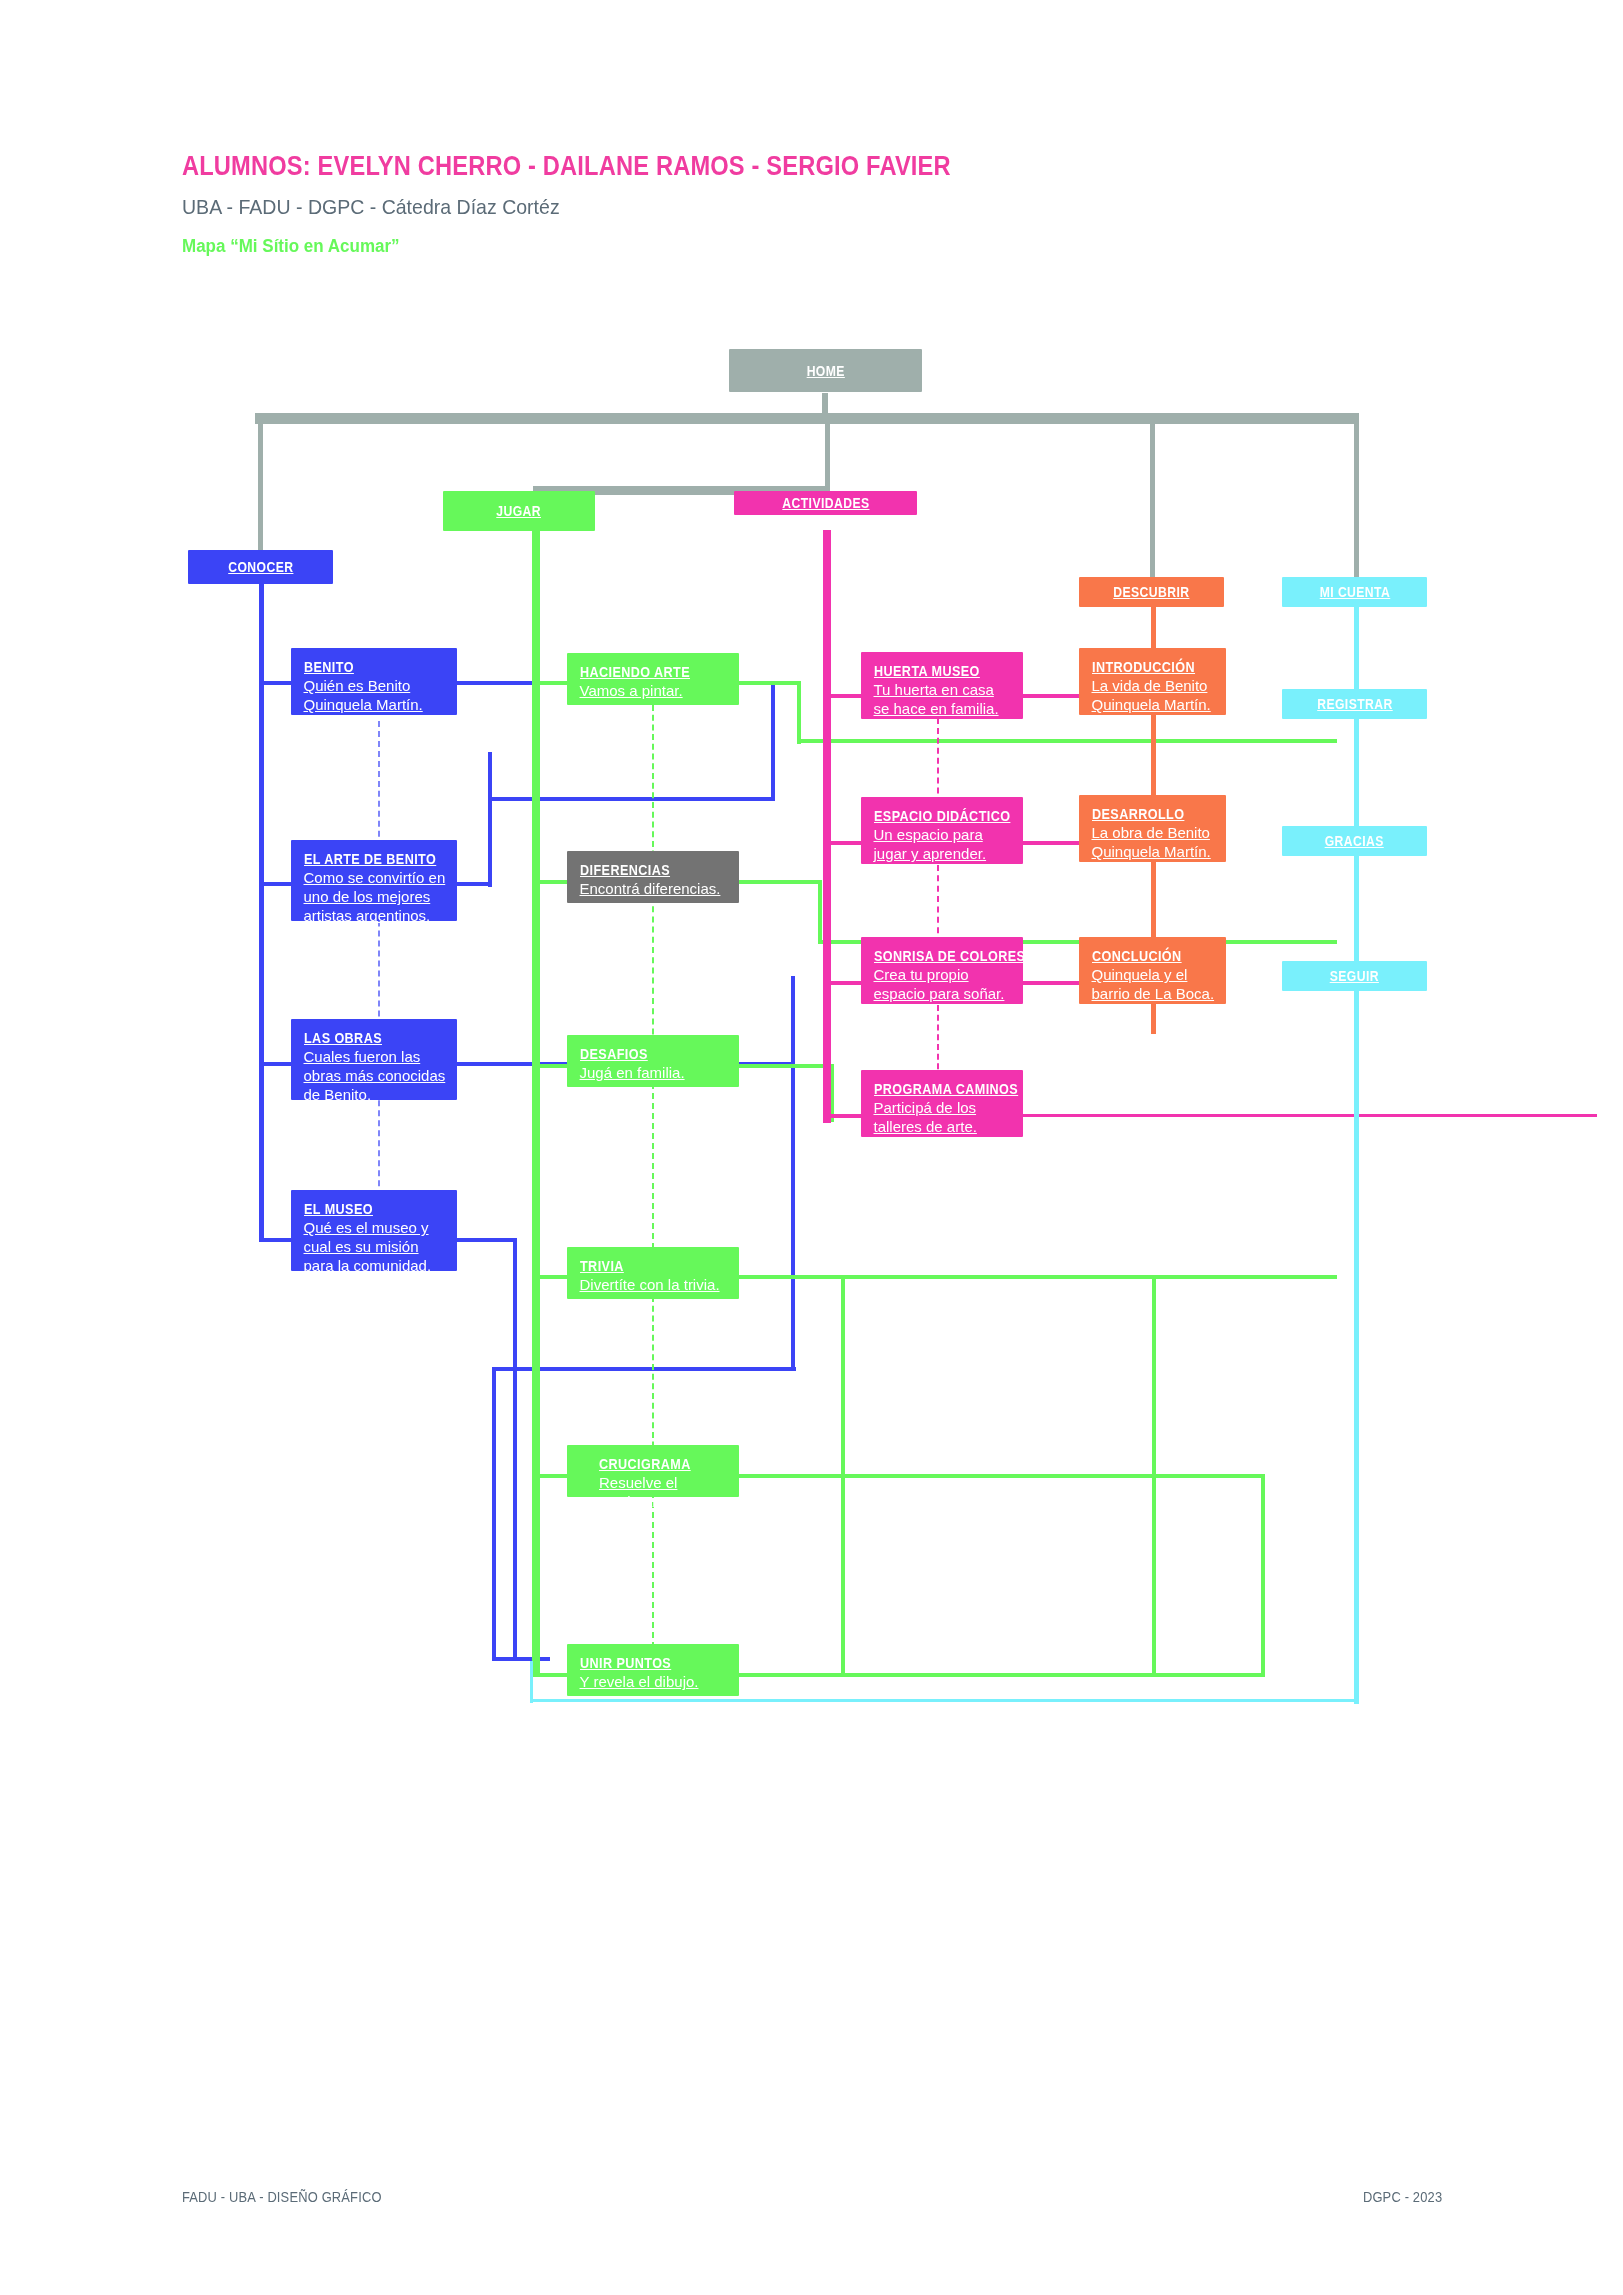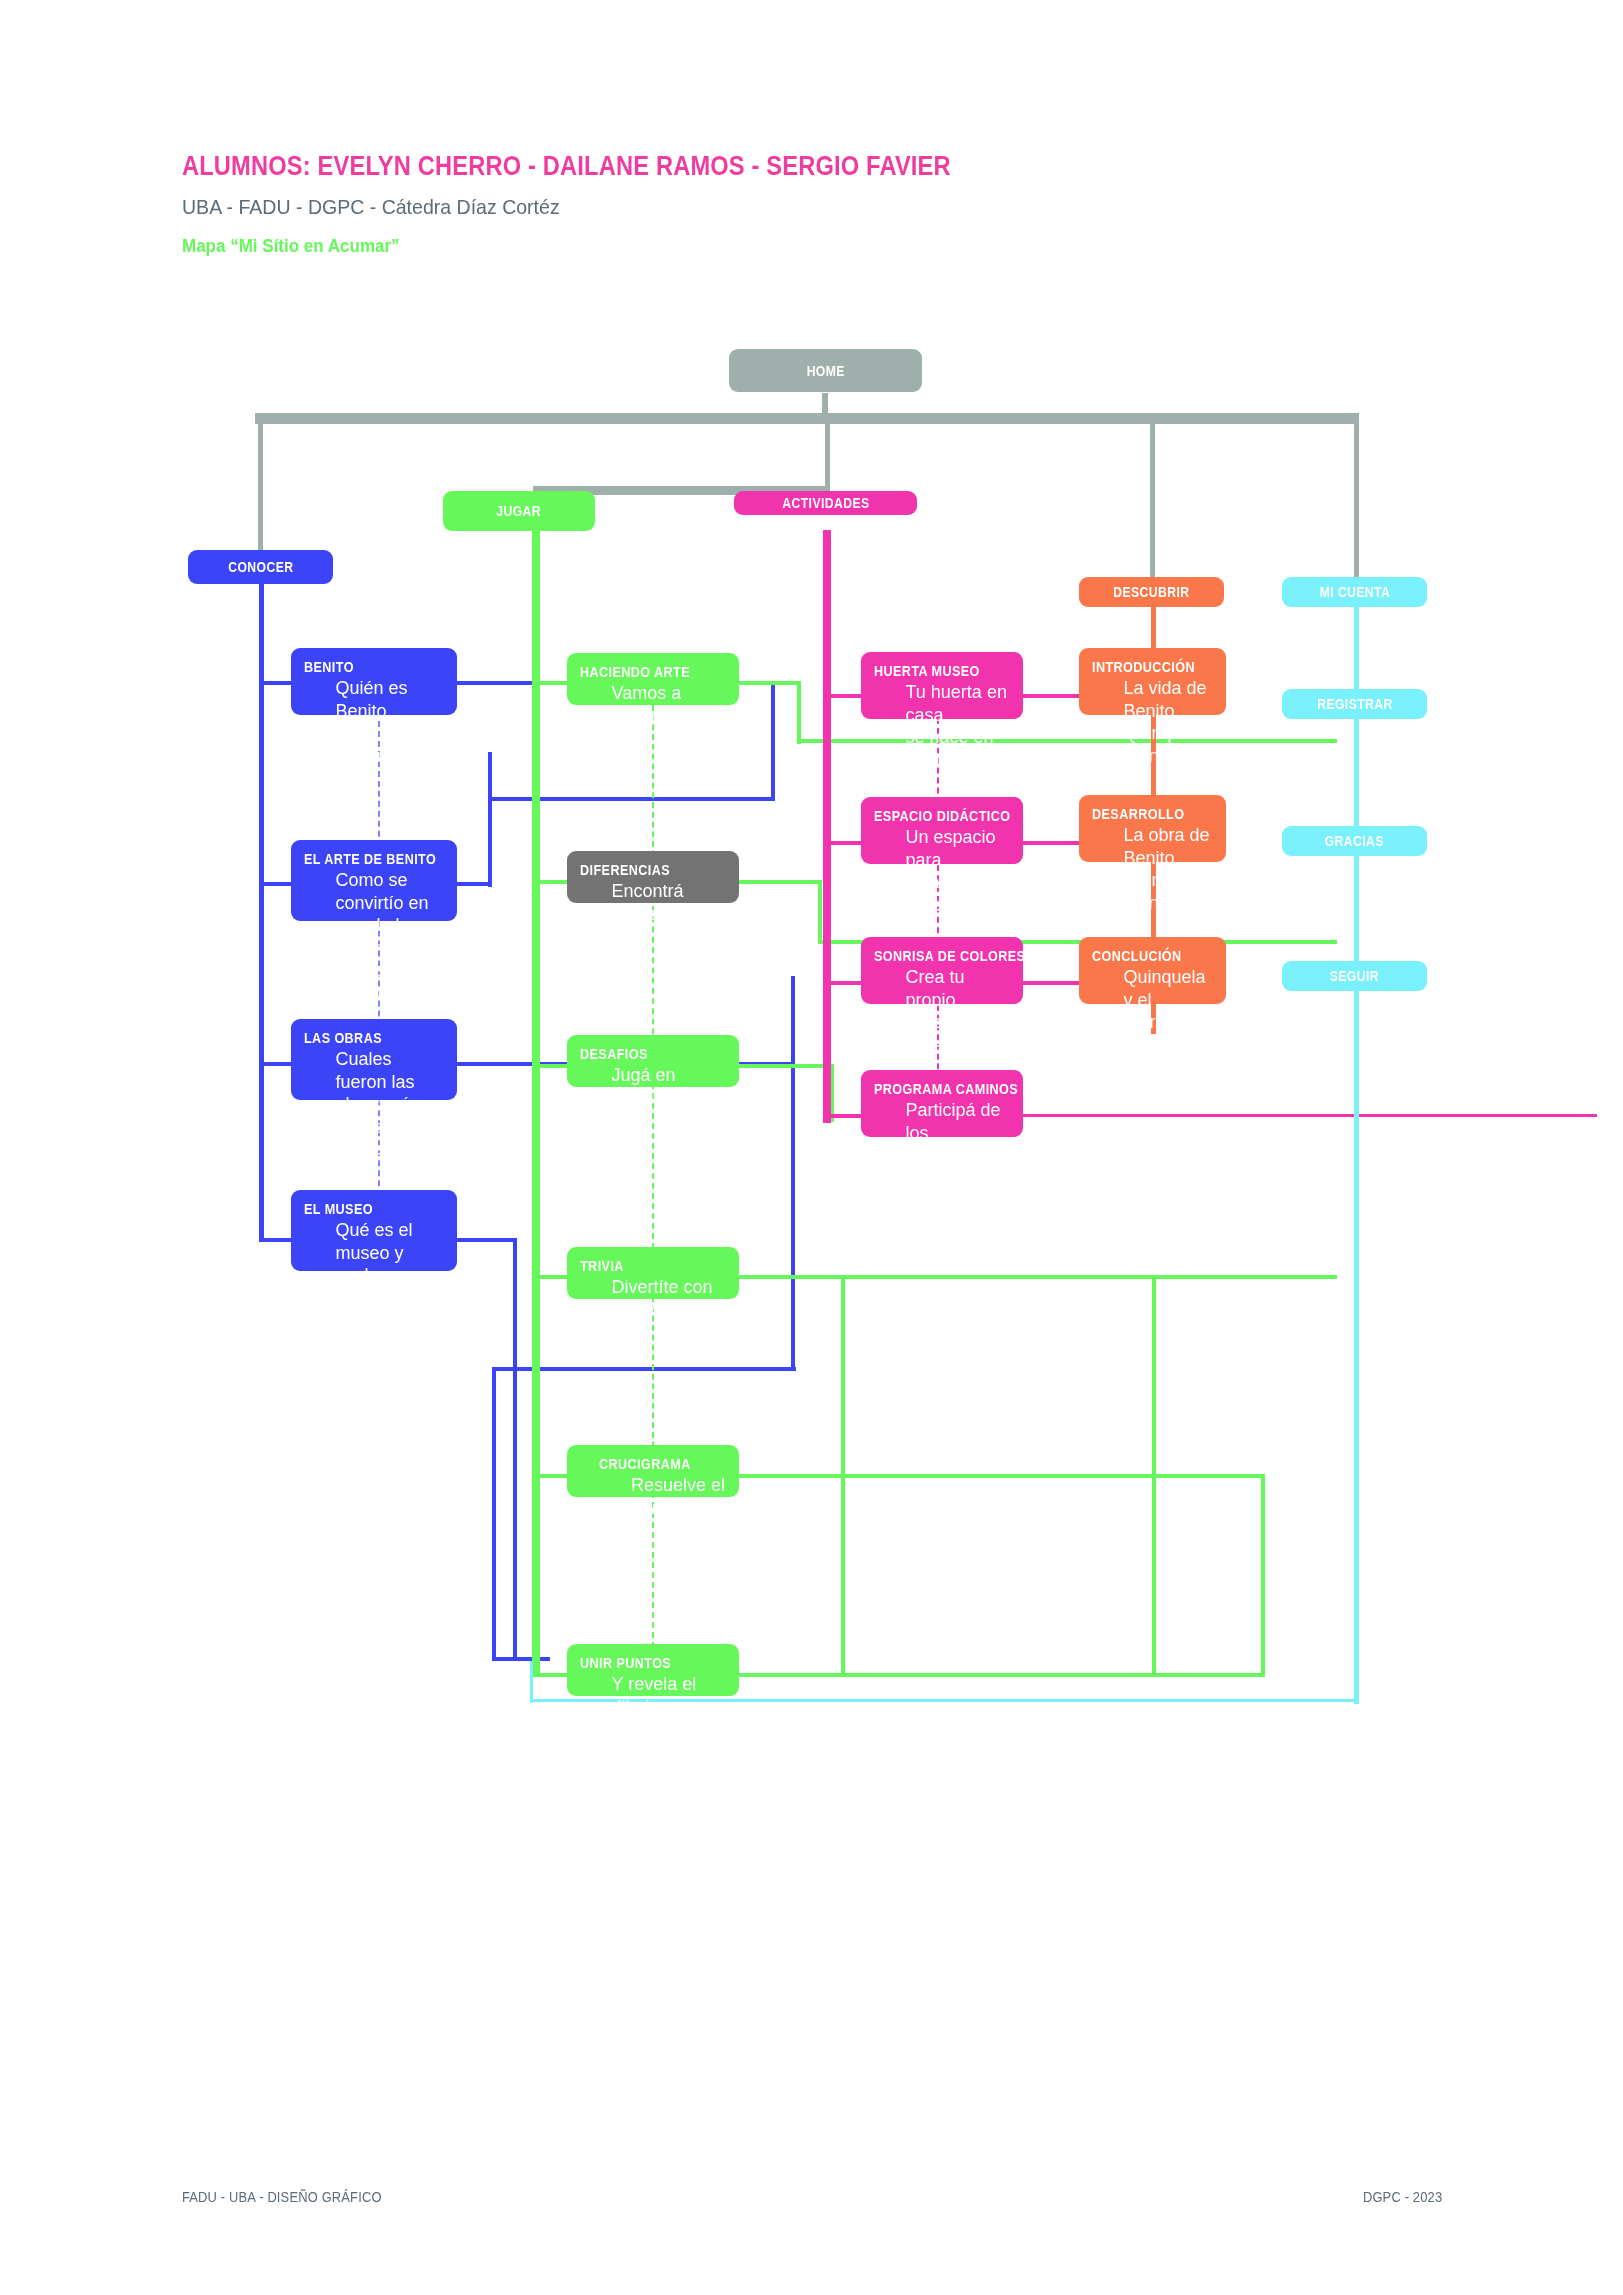--- a/index.html
+++ b/index.html
@@ -20,25 +20,25 @@
   .ftr{position:absolute;top:2188px;font-size:15px;color:#5B6B77;letter-spacing:0.2px;
        transform:scaleX(.86);white-space:nowrap;}
   .ftr-l{left:182px;transform-origin:left center;}
   .ftr-r{right:182px;transform-origin:right center;}
 
   
   .ln{position:absolute;}
   .dash-v{position:absolute;width:0;border-left-style:dashed;}
 
   
-  .node{position:absolute;border-radius:9px;box-sizing:border-box;color:#ffffff;}
+  .node{position:absolute;border-radius:1px;box-sizing:border-box;color:#ffffff;text-decoration:underline;}
   .node .ttl{font-family:"Liberation Sans Narrow","Liberation Sans",sans-serif;
              font-weight:bold;letter-spacing:0.5px;transform:scaleX(.84);
              transform-origin:left center;white-space:nowrap;}
-  .node .dsc{font-size:18px;line-height:1.25;margin-left:32px;}
+  .node .dsc{font-size:15px;line-height:1.25;}
 
   
   .pill{display:flex;align-items:center;justify-content:center;}
   .pill .ttl{font-size:14.5px;transform-origin:center center;}
 
   
   .card{padding:9.6px 11.6px 10.6px 12.5px;}
   .card .ttl{font-size:15px;display:block;margin-bottom:2.9px;}
 </style>
 </head>

